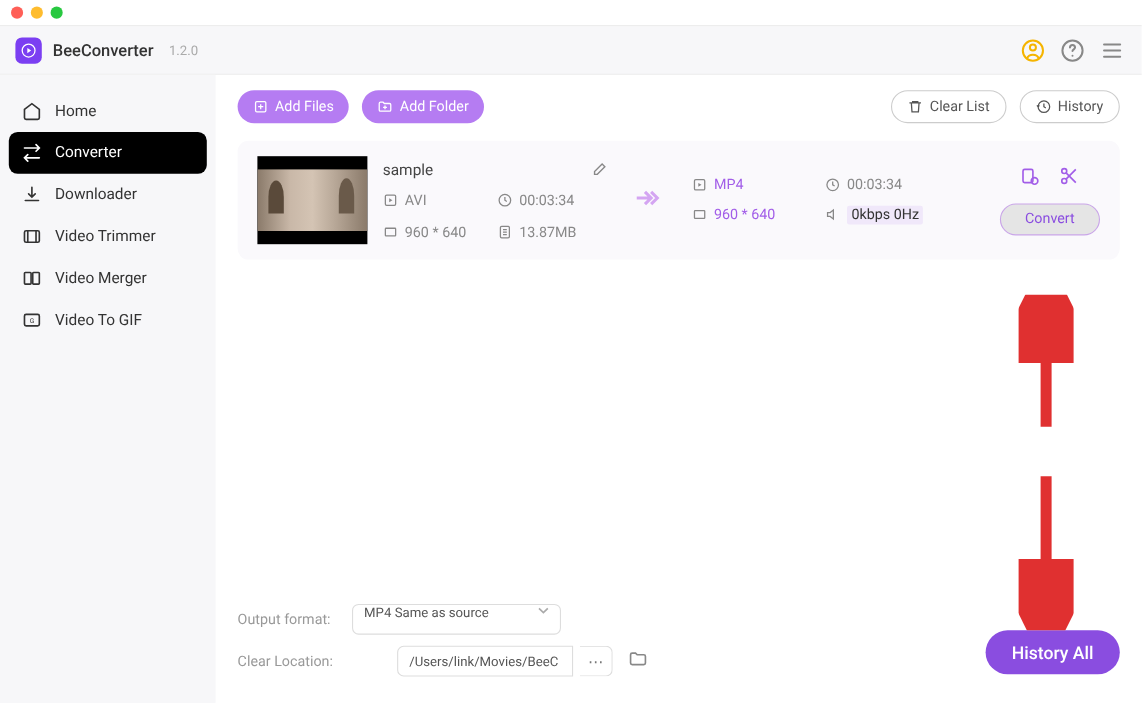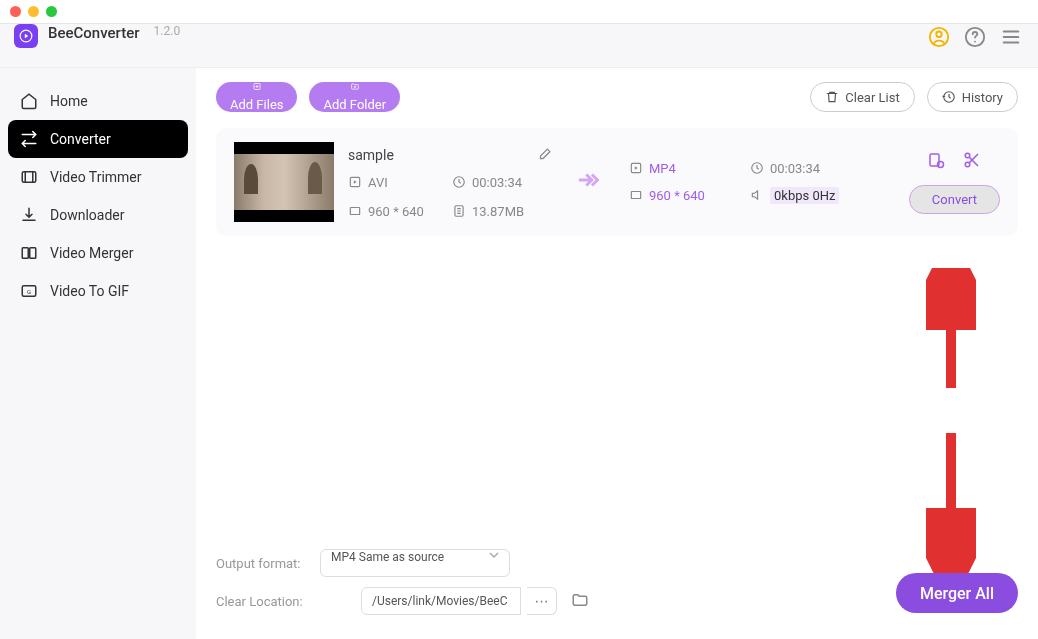--- a/index.html
+++ b/index.html
@@ -6,21 +6,21 @@
   body { width: 1038px; height: 639px; background: #fff; overflow: hidden; position: relative; }
   
   
   .titlebar { height: 24px; display: flex; align-items: center; padding-left: 10px; gap: 7px; border-bottom: 1px solid #e5e5e5; }
   .tb-dot { width: 11px; height: 11px; border-radius: 50%; }
   .tb-close { background: #ff5f57; }
   .tb-min { background: #febc2e; }
   .tb-max { background: #28c840; }
   
   
-  .header { height: 44px; display: flex; align-items: flex-start; padding: 0 14px; gap: 10px; background: #f7f7f9; border-bottom: 1px solid #eee; }
+  .header { height: 44px; display: flex; align-items: center; padding: 0 14px; gap: 10px; background: #f7f7f9; border-bottom: 1px solid #eee; }
   .logo { width: 24px; height: 24px; border-radius: 6px; background: #7b3ff2; display: flex; align-items: center; justify-content: center; }
   .logo svg { width: 14px; height: 14px; }
   .app-name { font-size: 15px; font-weight: 500; color: #333; }
   .app-ver { font-size: 12px; color: #aaa; margin-left: 4px; }
   .spacer { flex: 1; }
   .hicon { width: 26px; height: 26px; display: flex; align-items: center; justify-content: center; cursor: pointer; color: #888; }
   .hicon.user { color: #f5b400; }
   .hicon svg { width: 22px; height: 22px; }
   
   
@@ -30,21 +30,21 @@
   .sidebar { width: 196px; background: #f7f7f9; padding: 14px 8px; }
   .side-item { display: flex; align-items: center; gap: 12px; height: 38px; padding: 0 12px; border-radius: 8px; font-size: 14px; color: #333; cursor: pointer; }
   .side-item.active { background: #000000; color: #fff; }
   .side-item svg { width: 18px; height: 18px; flex-shrink: 0; }
   
   
   .main { flex: 1; padding: 14px 20px; position: relative; display: flex; flex-direction: column; }
   
   .toolbar { display: flex; align-items: center; gap: 12px; margin-bottom: 16px; }
   .pill-btn { height: 30px; padding: 0 14px; border-radius: 15px; display: inline-flex; align-items: center; gap: 6px; font-size: 13px; cursor: pointer; border: none; }
-  .pill-purple { background: #b57cf2; color: #fff; flex-direction: column; }
+  .pill-purple { background: #b57cf2; color: #fff; }
   .pill-outline { background: #fff; color: #555; border: 1px solid #ccc; }
   .pill-btn svg { width: 14px; height: 14px; }
   
   
   .card { background: #faf9fc; border-radius: 10px; padding: 14px 18px; display: flex; align-items: center; gap: 14px; }
   .thumb { width: 100px; height: 80px; background: #000; flex-shrink: 0; display: flex; align-items: center; justify-content: center; overflow: hidden; position: relative; }
   .thumb-inner { width: 100px; height: 56px; background: linear-gradient(90deg, #8a7a6a 0%, #c9b8a8 30%, #d4c4b4 50%, #b8a898 70%, #8a7a6a 100%); position: relative; }
   .thumb-inner::after{content:"";position:absolute;left:10px;top:10px;width:14px;height:30px;background:#5a4a3a;border-radius:50% 50% 0 0;}
   .thumb-inner::before{content:"";position:absolute;right:12px;top:8px;width:14px;height:32px;background:#6a5a4a;border-radius:50% 50% 0 0;}
   
@@ -138,30 +138,30 @@
       <span>Home</span>
     </div>
     <div class="side-item active">
       <svg viewBox="0 0 24 24" fill="none">
           <path d="M17 2l4 4-4 4M3 6h18M7 22l-4-4 4-4M21 18H3" stroke="currentColor" stroke-width="2" stroke-linecap="round"></path>
         </svg>
       <span>Converter</span>
     </div>
     <div class="side-item">
       <svg viewBox="0 0 24 24" fill="none">
+          <path d="M12 3v12m-4-4l4 4 4-4M4 19h16" stroke="currentColor" stroke-width="2" stroke-linecap="round"></path>
+        </svg>
+      <span>Downloader</span>
+    </div>
+    <div class="side-item">
+      <svg viewBox="0 0 24 24" fill="none">
           <rect x="3" y="5" width="18" height="14" rx="2" stroke="currentColor" stroke-width="2"></rect>
           <path d="M7 5v14M17 5v14" stroke="currentColor" stroke-width="2"></path>
         </svg>
       <span>Video Trimmer</span>
-    </div>
-    <div class="side-item">
-      <svg viewBox="0 0 24 24" fill="none">
-          <path d="M12 3v12m-4-4l4 4 4-4M4 19h16" stroke="currentColor" stroke-width="2" stroke-linecap="round"></path>
-        </svg>
-      <span>Downloader</span>
     </div>
     <div class="side-item">
       <svg viewBox="0 0 24 24" fill="none">
           <rect x="3" y="5" width="8" height="14" rx="1" stroke="currentColor" stroke-width="2"></rect>
           <rect x="13" y="5" width="8" height="14" rx="1" stroke="currentColor" stroke-width="2"></rect>
         </svg>
       <span>Video Merger</span>
     </div>
     <div class="side-item">
       <svg viewBox="0 0 24 24" fill="none">
@@ -323,21 +323,21 @@
           <div class="loc-more">⋯</div>
         </div>
         <span class="loc-open">
           <svg viewBox="0 0 24 24" fill="none">
               <path d="M3 7a2 2 0 012-2h4l2 2h8a2 2 0 012 2v8a2 2 0 01-2 2H5a2 2 0 01-2-2V7z" stroke="currentColor" stroke-width="2"></path>
             </svg>
         </span>
       </div>
     </div>
 
-    <button class="convert-all">Merger All</button>
+    <button class="convert-all">History All</button>
 
     <div class="annot" style="left:730px; top:200px;">
       <svg width="50" height="130">
           <defs>
             <marker id="ah1" markerWidth="10" markerHeight="10" refX="5" refY="5" orient="auto">
               <path d="M0 0L10 5L0 10z" fill="#e03030"></path>
             </marker>
           </defs>
           <line x1="25" y1="120" x2="25" y2="12" stroke="#e03030" stroke-width="10" marker-end="url(#ah1)"></line>
         </svg>

